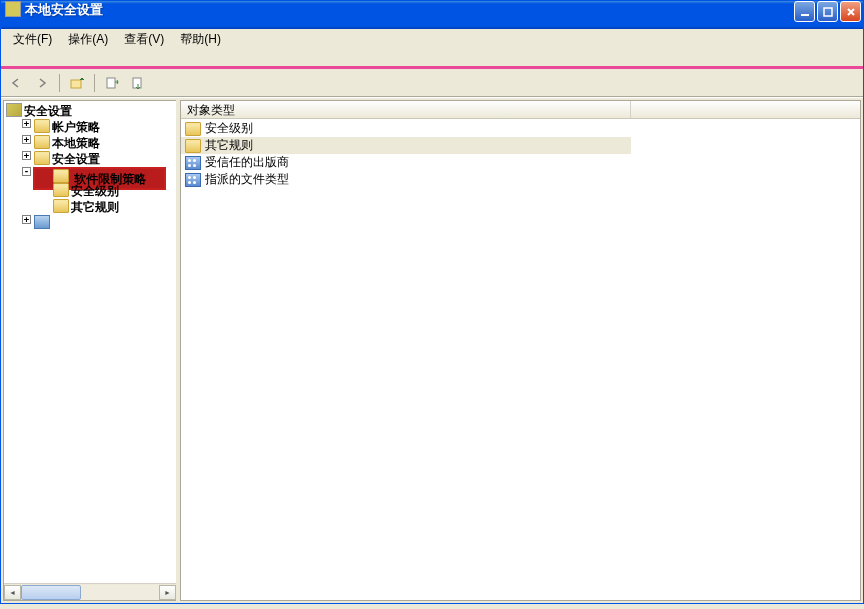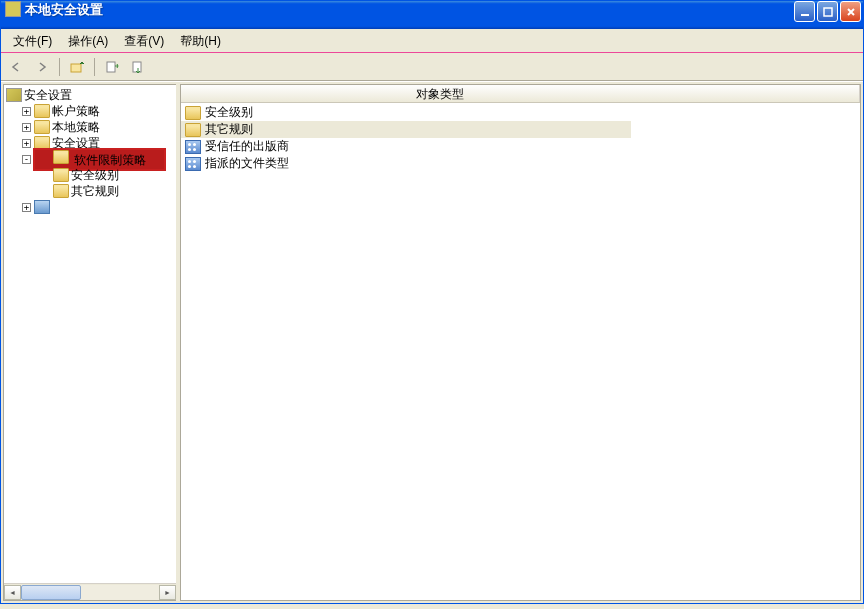--- a/index.html
+++ b/index.html
@@ -9,53 +9,53 @@
     
     .titlebar { height: 28px; background: linear-gradient(to bottom, #3c8cde 0%, #0054e3 10%, #0054e3 90%, #003db5 100%); display: flex; align-items: flex-start; padding: 0 2px 0 4px; color: white; }
     .titlebar-icon { width: 16px; height: 16px; margin-right: 4px; background: #d4c85a; border: 1px solid #999; display: inline-block; }
     .titlebar-text { flex: 1; font-size: 13px; font-weight: bold; text-shadow: 1px 1px 1px rgba(0,0,0,0.3); }
     .window-controls { display: flex; gap: 2px; }
     .win-btn { width: 21px; height: 21px; border: 1px solid white; border-radius: 3px; display: flex; align-items: center; justify-content: center; font-size: 11px; font-weight: bold; cursor: pointer; }
     .win-minimize { background: linear-gradient(to bottom, #7ba7e0, #2a5fc7); color: white; }
     .win-maximize { background: linear-gradient(to bottom, #7ba7e0, #2a5fc7); color: white; }
     .win-close { background: linear-gradient(to bottom, #f0a082, #d9441e); color: white; }
     
-    .menubar { height: 24px; background: #ece9d8; display: flex; align-items: flex-end; padding: 0 4px; border-bottom: 1px solid #ec4899; }
+    .menubar { height: 40px; background: #ece9d8; display: flex; align-items: flex-start; padding: 0 4px; border-bottom: 3px solid #ec4899; }
     .menu-item { padding: 2px 8px; cursor: pointer; }
     
     .toolbar { height: 28px; background: #ece9d8; display: flex; align-items: center; padding: 0 4px; border-bottom: 1px solid #aca899; gap: 4px; }
     .tb-btn { width: 22px; height: 22px; display: flex; align-items: center; justify-content: center; cursor: pointer; border: 1px solid transparent; }
     .tb-sep { width: 1px; height: 18px; background: #aca899; margin: 0 2px; }
     
     .content { flex: 1; display: flex; border-top: 1px solid #fff; }
     
     .tree-panel { width: 173px; background: white; border: 1px solid #aca899; border-right: none; display: flex; flex-direction: column; margin: 2px 0 2px 2px; }
     .tree-content { flex: 1; overflow: auto; padding: 2px 0; }
-    .tree-node { display: flex; align-items: center; height: 16px; padding: 0 2px; cursor: pointer; white-space: nowrap; }
+    .tree-node { display: flex; align-items: flex-start; height: 16px; padding: 0 2px; cursor: pointer; white-space: nowrap; font-weight: bold; }
     .tree-expand { width: 9px; height: 9px; border: 1px solid #808080; background: white; display: flex; align-items: center; justify-content: center; font-size: 9px; line-height: 1; margin-right: 3px; font-family: monospace; }
     .tree-spacer { width: 13px; display: inline-block; }
     .tree-icon { width: 16px; height: 14px; margin-right: 2px; display: inline-block; }
     .folder-closed { background: linear-gradient(to bottom, #f8e5a0 20%, #e8c55a); border: 1px solid #c9a336; border-radius: 1px; }
     .folder-open { background: linear-gradient(to bottom, #f8e5a0 20%, #e8c55a); border: 1px solid #c9a336; border-radius: 1px; position: relative; }
     .security-icon { background: linear-gradient(135deg, #d4c85a, #b8a940); border: 1px solid #999; }
     .computer-icon { background: linear-gradient(to bottom, #b8d4f0, #6a9acf); border: 1px solid #4a7ab0; }
     .tree-label { font-size: 12px; }
     .tree-selected { background: #b91c1c; border: 2px solid #c82020; padding: 0 18px; margin-left: -1px; }
     .indent-1 { padding-left: 18px; }
     .indent-2 { padding-left: 36px; }
     
     .tree-hscroll { height: 17px; background: #ece9d8; border-top: 1px solid #d4d0c8; display: flex; align-items: center; }
     .hscroll-btn { width: 17px; height: 15px; background: linear-gradient(to bottom, #fff, #e8e8e0); border: 1px solid #b8b8a8; display: flex; align-items: center; justify-content: center; font-size: 8px; }
     .hscroll-track { flex: 1; height: 15px; background: #f0ede0; position: relative; }
     .hscroll-thumb { position: absolute; left: 0; width: 60px; height: 15px; background: linear-gradient(to bottom, #dde7f5, #b8cff0); border: 1px solid #8aa8d0; border-radius: 2px; }
     
     .splitter { width: 4px; background: #ece9d8; cursor: col-resize; }
     
     .list-panel { flex: 1; background: white; border: 1px solid #aca899; margin: 2px 2px 2px 0; display: flex; flex-direction: column; }
-    .list-header { height: 18px; background: linear-gradient(to bottom, #fefefe, #ece9d8); border-bottom: 1px solid #cbc7b8; display: flex; justify-content: flex-end; }
+    .list-header { height: 18px; background: linear-gradient(to bottom, #fefefe, #ece9d8); border-bottom: 1px solid #cbc7b8; display: flex; }
     .list-header-col { padding: 1px 6px; border-right: 1px solid #d4d0c8; font-size: 12px; }
     .list-body { flex: 1; overflow: auto; padding: 1px 0; }
     .list-item { display: flex; align-items: center; height: 17px; padding: 0 4px; cursor: pointer; }
     .list-item.selected { background: #ece9d8; }
     .list-item.selected .list-label { background: #ece9d8; }
     .list-icon { width: 16px; height: 14px; margin-right: 3px; }
     .prop-icon { background: linear-gradient(to bottom, #a8c8f0, #5a8acf); border: 1px solid #3a6ab0; position: relative; }
     .prop-icon::after { content: ""; position: absolute; left: 2px; top: 2px; width: 3px; height: 3px; background: #fff; border-radius: 50%; box-shadow: 5px 0 0 #fff, 0 5px 0 #fff, 5px 5px 0 #fff; }
     .list-label { font-size: 12px; padding: 0 1px; }
     

